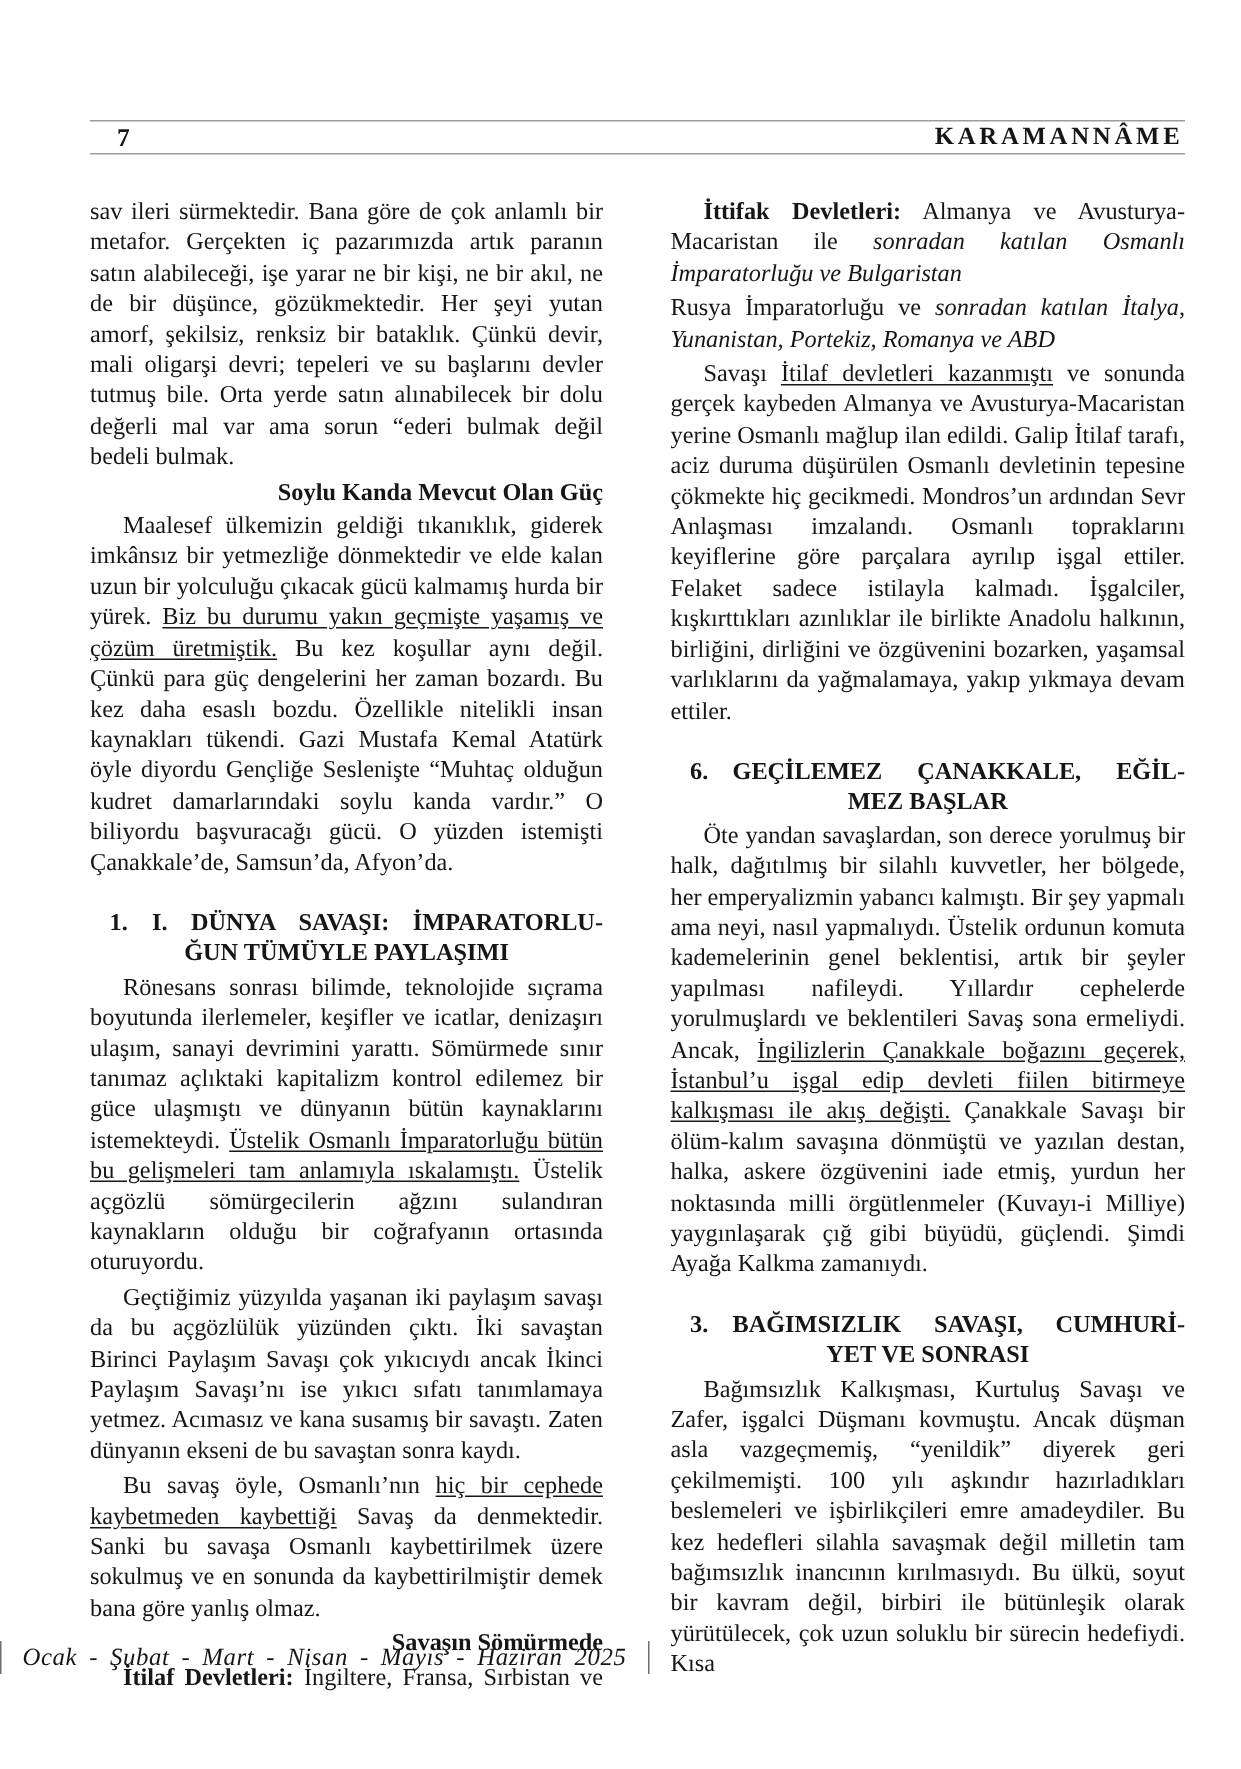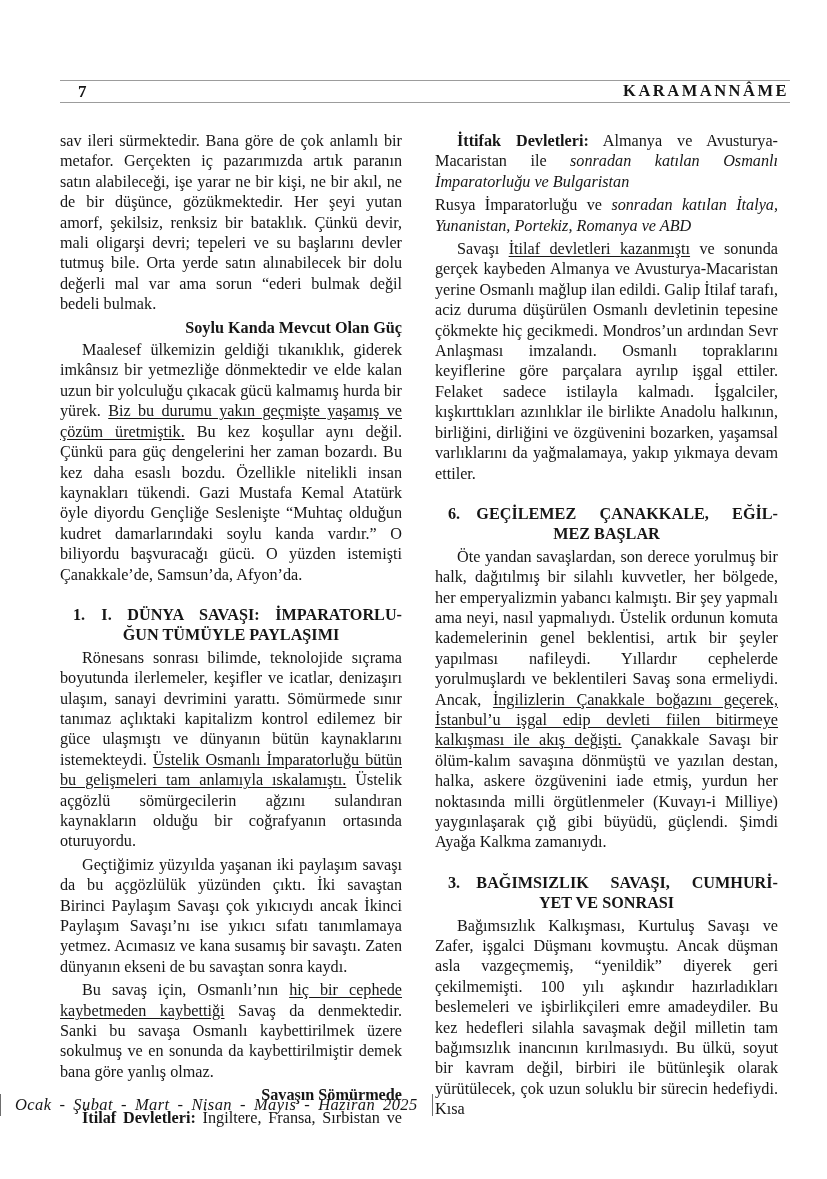--- a/index.html
+++ b/index.html
@@ -17,21 +17,21 @@
     box-sizing:border-box;
     border-top:1px solid #9c9c9c;
     border-bottom:1px solid #9c9c9c;
     display:flex;justify-content:space-between;align-items:center;
   }
   .pageno{font-weight:bold;font-size:17px;padding-left:18px;line-height:1;}
   .jtitle{font-weight:bold;font-size:16.5px;letter-spacing:2.5px;line-height:1;padding-right:1px;}
   
   .columns{
     position:absolute;left:60px;top:131px;width:730px;
-    display:flex;gap:33px;
+    display:flex;gap:45px;
   }
   .col{
     width:342px;min-height:955px;
     font-size:16.2px;line-height:20.4px;
     text-align:justify;
   }
   .col-right{width:343px;}
   p{margin:0 0 3px 0;}
   .para{text-indent:22px;}
   .noindent{text-indent:0;}
@@ -65,21 +65,21 @@
     <div class="col">
         <p class="para noindent"><span class="">sav ileri sürmektedir. Bana göre de çok anlamlı bir metafor. Gerçekten iç pazarımızda artık paranın satın alabileceği, işe yarar ne bir kişi, ne bir akıl, ne de bir düşünce, gözükmektedir. Her şeyi yutan amorf, şekilsiz, renksiz bir bataklık. Çünkü devir, mali oligarşi devri; tepeleri ve su başlarını devler tutmuş bile. Orta yerde satın alınabilecek bir dolu değerli mal var ama sorun “ederi bulmak değil bedeli bulmak.</span></p>
         <p class="subheading"><span class="">Soylu Kanda Mevcut Olan Güç</span></p>
         <p class="para"><span class="">Maalesef ülkemizin geldiği tıkanıklık, giderek imkânsız bir yetmezliğe dönmektedir ve elde kalan uzun bir yolculuğu çıkacak gücü kalmamış hurda bir yürek. </span><span class="u">Biz bu durumu yakın geçmişte yaşamış ve çözüm üretmiştik.</span><span class=""> Bu kez koşullar aynı değil. Çünkü para güç dengelerini her zaman bozardı. Bu kez daha esaslı bozdu. Özellikle nitelikli insan kaynakları tükendi. Gazi Mustafa Kemal Atatürk öyle diyordu Gençliğe Seslenişte “Muhtaç olduğun kudret damarlarındaki soylu kanda vardır.” O biliyordu başvuracağı gücü.  O yüzden istemişti Çanakkale’de, Samsun’da, Afyon’da.</span></p>
         <div class="num-heading">
           <div class="hline1">1.  I. DÜNYA SAVAŞI: İMPARATORLU-</div>
           <div class="hline2">ĞUN TÜMÜYLE PAYLAŞIMI</div>
         </div>
         <p class="para"><span class="">Rönesans sonrası bilimde, teknolojide sıçrama boyutunda ilerlemeler, keşifler ve icatlar, denizaşırı ulaşım, sanayi devrimini yarattı. Sömürmede sınır tanımaz açlıktaki kapitalizm kontrol edilemez bir güce ulaşmıştı ve dünyanın bütün kaynaklarını istemekteydi. </span><span class="u">Üstelik Osmanlı İmparatorluğu bütün bu gelişmeleri tam anlamıyla ıskalamıştı.</span><span class=""> Üstelik açgözlü sömürgecilerin ağzını sulandıran kaynakların olduğu bir coğrafyanın ortasında oturuyordu.</span></p>
         <p class="para"><span class="">Geçtiğimiz yüzyılda yaşanan iki paylaşım savaşı da bu açgözlülük yüzünden çıktı. İki savaştan Birinci Paylaşım Savaşı çok yıkıcıydı ancak İkinci Paylaşım Savaşı’nı ise yıkıcı sıfatı tanımlamaya yetmez. Acımasız ve kana susamış bir savaştı. Zaten dünyanın ekseni de bu savaştan sonra kaydı.</span></p>
-        <p class="para"><span class="">Bu savaş için, Osmanlı’nın </span><span class="u">hiç bir cephede kaybetmeden kaybettiği</span><span class=""> Savaş da denmektedir. Sanki bu savaşa Osmanlı kaybettirilmek üzere sokulmuş ve en sonunda da kaybettirilmiştir demek bana göre yanlış olmaz.</span></p>
+        <p class="para"><span class="">Bu savaş öyle, Osmanlı’nın </span><span class="u">hiç bir cephede kaybetmeden kaybettiği</span><span class=""> Savaş da denmektedir. Sanki bu savaşa Osmanlı kaybettirilmek üzere sokulmuş ve en sonunda da kaybettirilmiştir demek bana göre yanlış olmaz.</span></p>
         <p class="subheading"><span class="">Savaşın Sömürmede</span></p>
         <p class="para fill"><span class="b">İtilaf Devletleri:</span><span class=""> İngiltere, Fransa, Sırbistan ve</span></p>
       </div>
     <div class="col col-right">
         <p class="para"><span class="b">İttifak Devletleri:</span><span class=""> Almanya ve Avusturya-Macaristan ile </span><span class="i">sonradan katılan Osmanlı İmparatorluğu ve Bulgaristan</span></p>
         <p class="para noindent"><span class="">Rusya İmparatorluğu ve </span><span class="i">sonradan katılan İtalya, Yunanistan, Portekiz, Romanya ve ABD</span></p>
         <p class="para"><span class="">Savaşı </span><span class="u">İtilaf devletleri kazanmıştı</span><span class=""> ve sonunda gerçek kaybeden Almanya ve Avusturya-Macaristan yerine Osmanlı mağlup ilan edildi. Galip İtilaf tarafı, aciz duruma düşürülen Osmanlı devletinin tepesine çökmekte hiç gecikmedi. Mondros’un ardından Sevr Anlaşması imzalandı. Osmanlı topraklarını keyiflerine göre parçalara ayrılıp işgal ettiler. Felaket sadece istilayla kalmadı. İşgalciler, kışkırttıkları azınlıklar ile birlikte Anadolu halkının, birliğini, dirliğini ve özgüvenini bozarken, yaşamsal varlıklarını da yağmalamaya, yakıp yıkmaya devam ettiler.</span></p>
         <div class="num-heading">
           <div class="hline1">6.  GEÇİLEMEZ ÇANAKKALE, EĞİL-</div>
           <div class="hline2">MEZ BAŞLAR</div>

